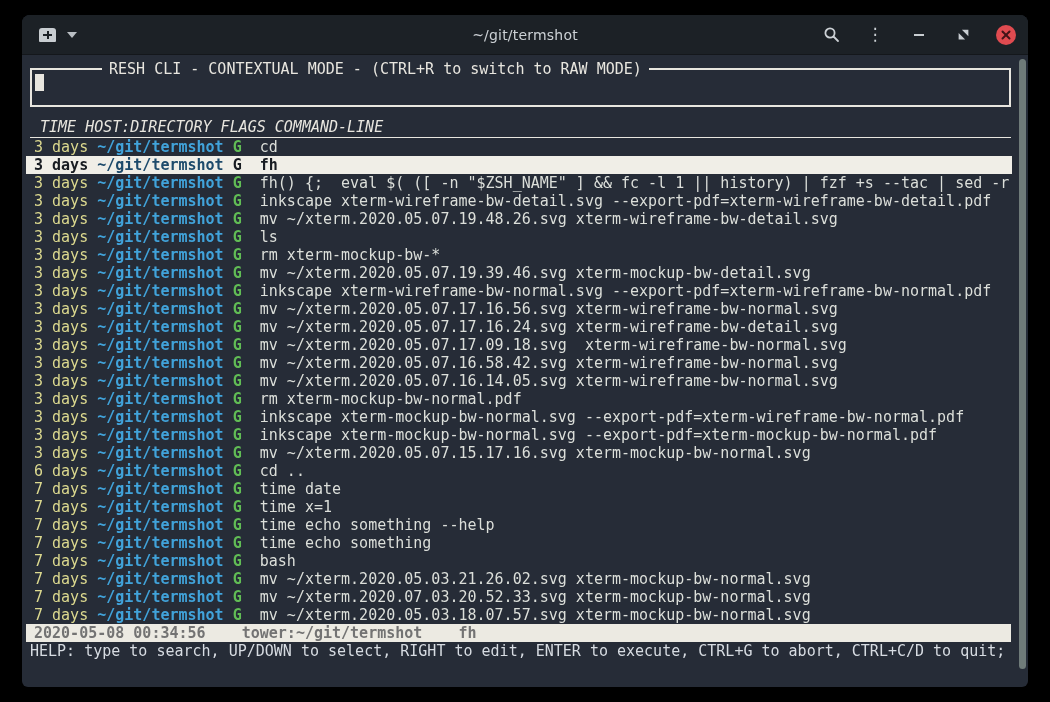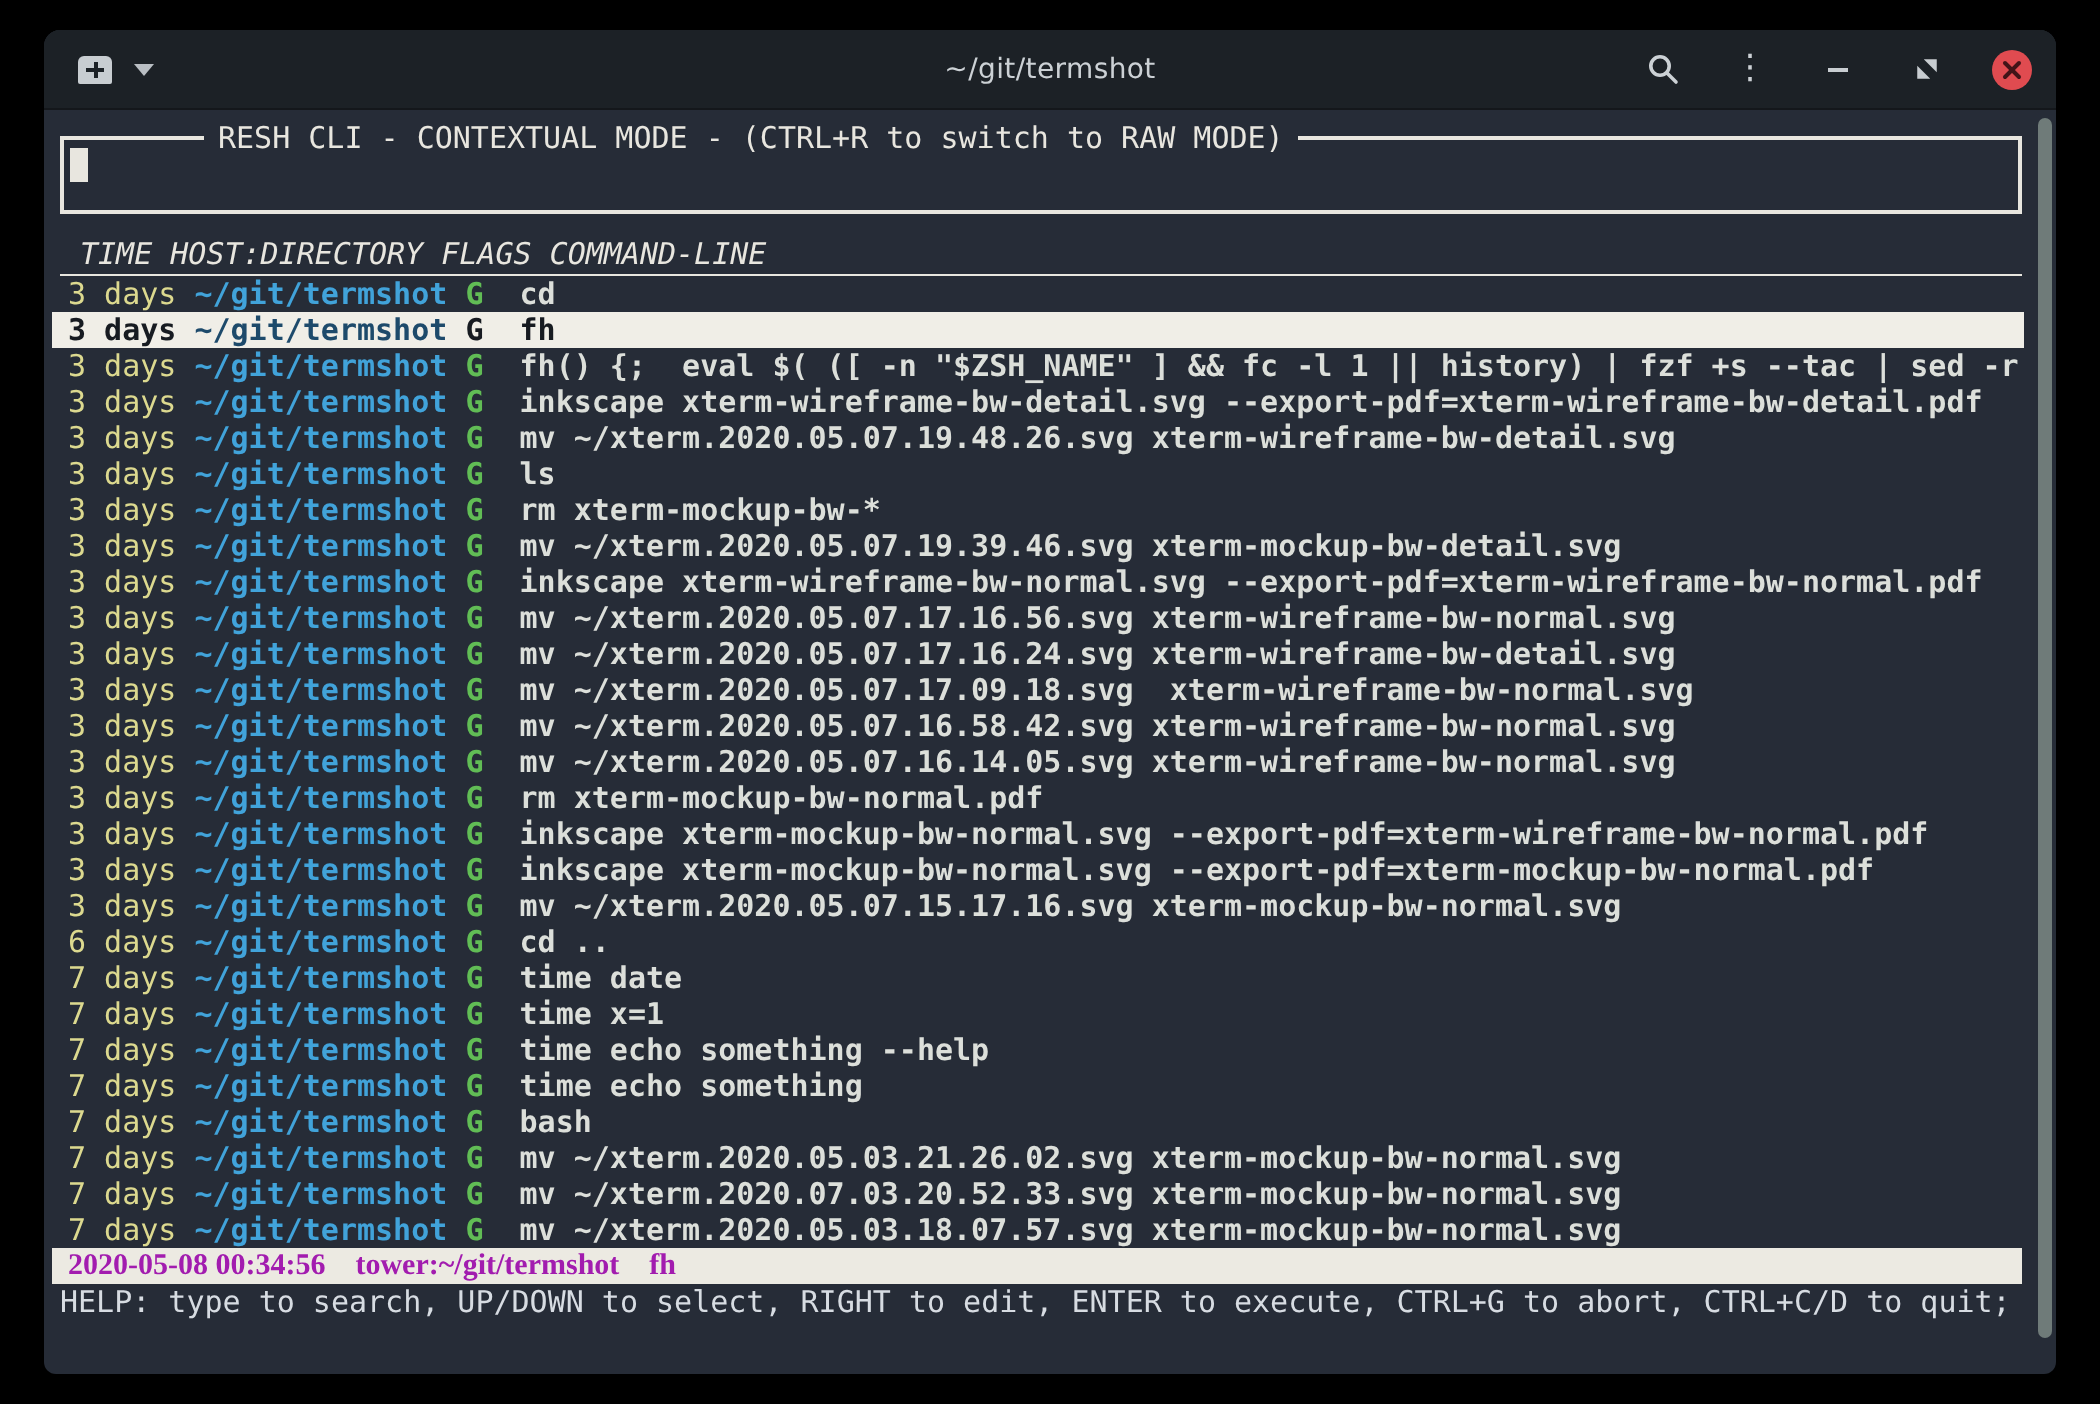--- a/index.html
+++ b/index.html
@@ -61,29 +61,29 @@
   .cursor-block{position:absolute;left:3px;top:4px;width:9px;height:17px;background:var(--frame);}
 
   .table-header{margin:11px 0 0 4px;padding-left:10px;color:var(--frame);white-space:pre;
     border-bottom:1px solid var(--frame);padding-bottom:1px;margin-right:1px;font-style:italic;}
 
   .rows{margin-left:0;}
   .history-row{white-space:pre;height:18px;overflow:hidden;padding-left:8px;cursor:default;}
   .col-time{color:var(--yellow);}
   .col-dir{color:var(--blue);font-weight:bold;}
   .col-flags{color:var(--green);font-weight:bold;}
-  .col-cmd{color:var(--fg);font-weight:bold;}
+  .col-cmd{color:var(--fg);}
   .history-row.selected{background:var(--sel-bg);font-weight:bold;}
   .history-row.selected .col-time,
   .history-row.selected .col-flags,
   .history-row.selected .col-cmd{color:var(--sel-fg);}
   .history-row.selected .col-dir{color:var(--sel-dir);}
 
-  .status-bar{background:var(--status-bg);color:#a21caf;font-weight:bold;white-space:pre;
-    height:18px;padding-left:8px;margin-right:1px;overflow:hidden;font-family:Liberation Serif, serif;}
+  .status-bar{background:var(--status-bg);color:#737373;font-weight:bold;white-space:pre;
+    height:18px;padding-left:8px;margin-right:1px;overflow:hidden;}
   .help-line{color:var(--help-fg);white-space:pre;height:18px;padding-left:4px;overflow:hidden;}
 
   .scrollbar{position:absolute;right:2px;top:4px;bottom:18px;width:7px;border-radius:4px;background:var(--scroll);cursor:pointer;}
 </style>
 </head>
 <body>
 
 <div class="window">
 
   <div class="titlebar">

